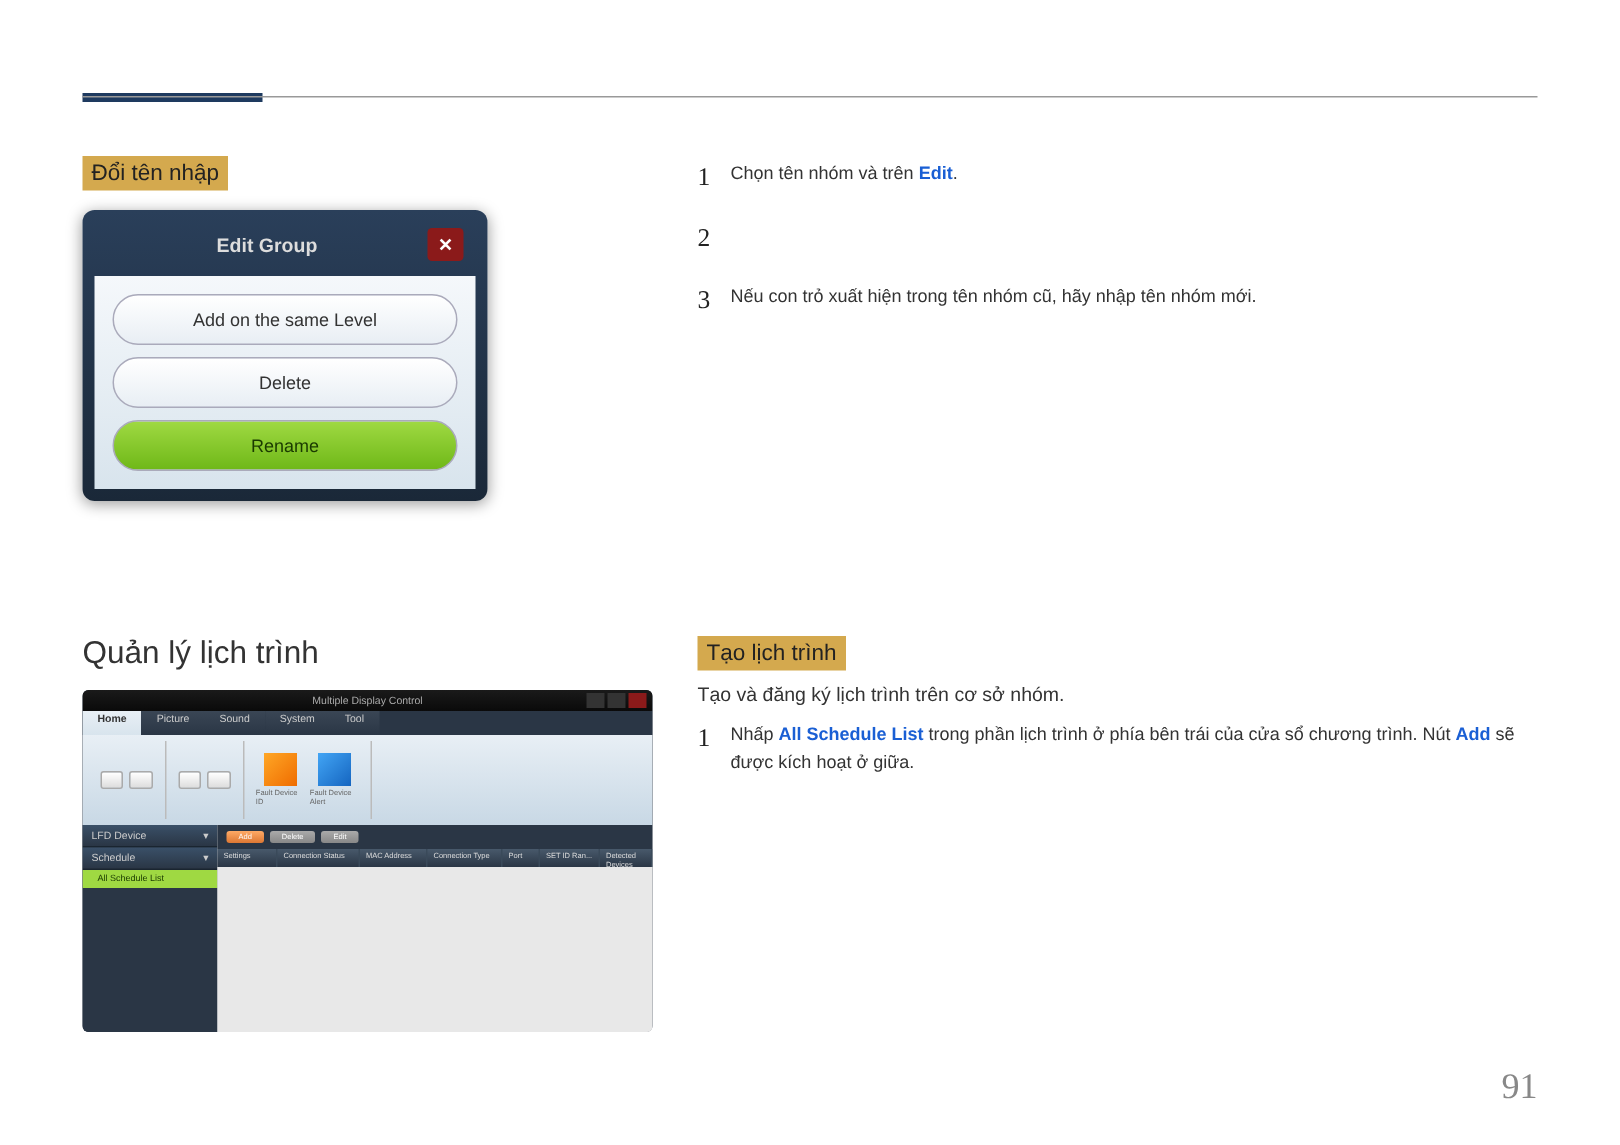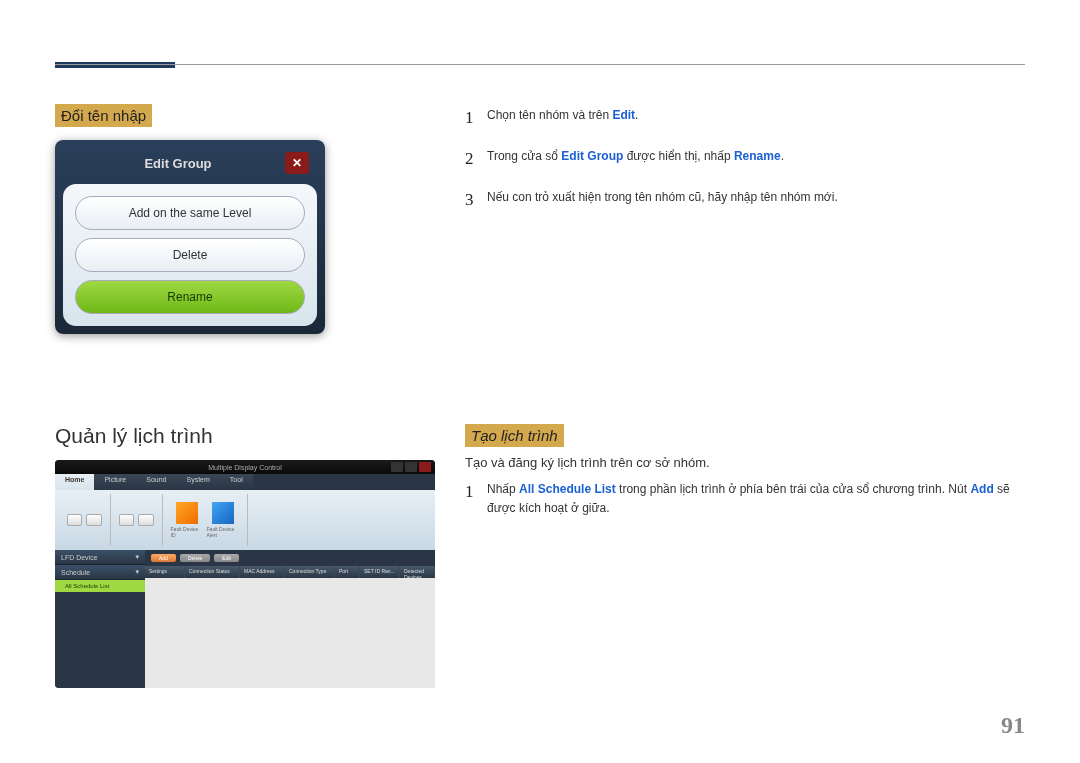--- a/index.html
+++ b/index.html
@@ -42,21 +42,20 @@
       position: absolute;
       top: 424px;
       left: 55px;
       font-size: 21px;
       color: #333;
     }
     .section3-title {
       position: absolute;
       top: 424px;
       left: 465px;
-      font-style: italic;
     }
     .edit-group-dialog {
       position: absolute;
       top: 140px;
       left: 55px;
       width: 270px;
       background: linear-gradient(to bottom, #2a3f5a, #1a2838);
       border-radius: 8px;
       padding: 8px;
       box-shadow: 0 2px 10px rgba(0,0,0,0.4);
@@ -81,21 +80,21 @@
       border-radius: 3px;
       color: #fff;
       display: flex;
       align-items: center;
       justify-content: center;
       font-size: 12px;
       font-weight: bold;
     }
     .dialog-body {
       background: linear-gradient(to bottom, #f5f8fb, #d8e4ed);
-      border-radius: 13px;
+      border-radius: 0;
       padding: 12px;
     }
     .dialog-btn {
       background: linear-gradient(to bottom, #fff, #e8eef4);
       border: 1px solid #aab;
       border-radius: 18px;
       padding: 9px;
       margin-bottom: 8px;
       text-align: center;
       font-size: 12px;
@@ -277,21 +276,20 @@
       flex: 1;
       background: #e8e8e8;
     }
     .page-number {
       position: absolute;
       bottom: 24px;
       right: 55px;
       font-size: 24px;
       color: #888;
       font-family: Georgia, serif;
-      font-weight: bold;
     }
   </style>
 </head>
 <body>
 
 <div class="page-header-line"></div>
 <div class="top-divider"></div>
 
 <div class="section1-title">
   <span class="section-title-highlight">Đổi tên nhập</span>
@@ -313,23 +311,20 @@
 
 <div class="steps steps1">
   <div class="step-row">
     <div class="step-num">1</div>
     <div class="step-text">
       <span>Chọn tên nhóm và trên </span><span class="blue-bold">Edit</span><span>.</span>
     </div>
   </div>
   <div class="step-row">
     <div class="step-num">2</div>
-    <div class="step-text">
-      <span>Trong cửa sổ </span><span class="blue-bold">Edit Group</span><span> được hiển thị, nhấp </span><span class="blue-bold">Rename</span><span>.</span>
-    </div>
   </div>
   <div class="step-row">
     <div class="step-num">3</div>
     <div class="step-text">Nếu con trỏ xuất hiện trong tên nhóm cũ, hãy nhập tên nhóm mới.</div>
   </div>
 </div>
 
 <div class="section2-title">Quản lý lịch trình</div>
 
 <div class="section3-title">

